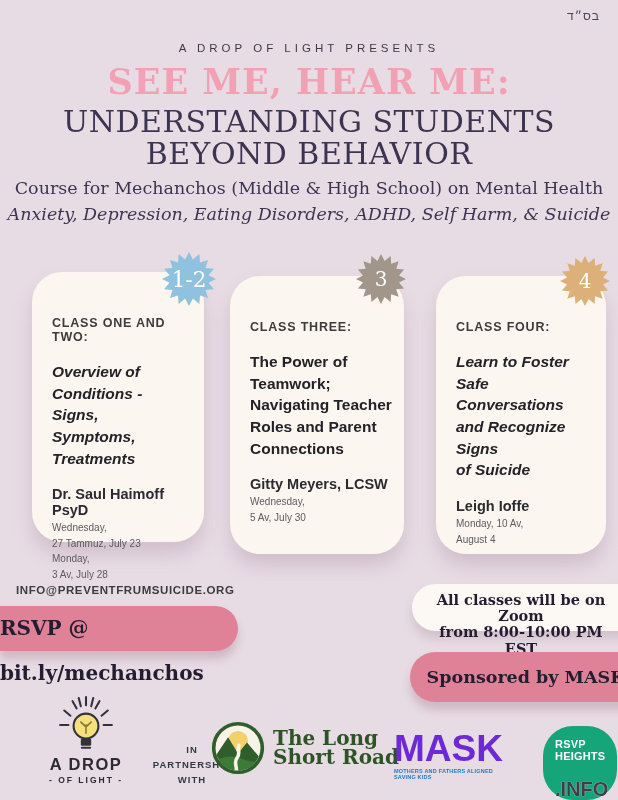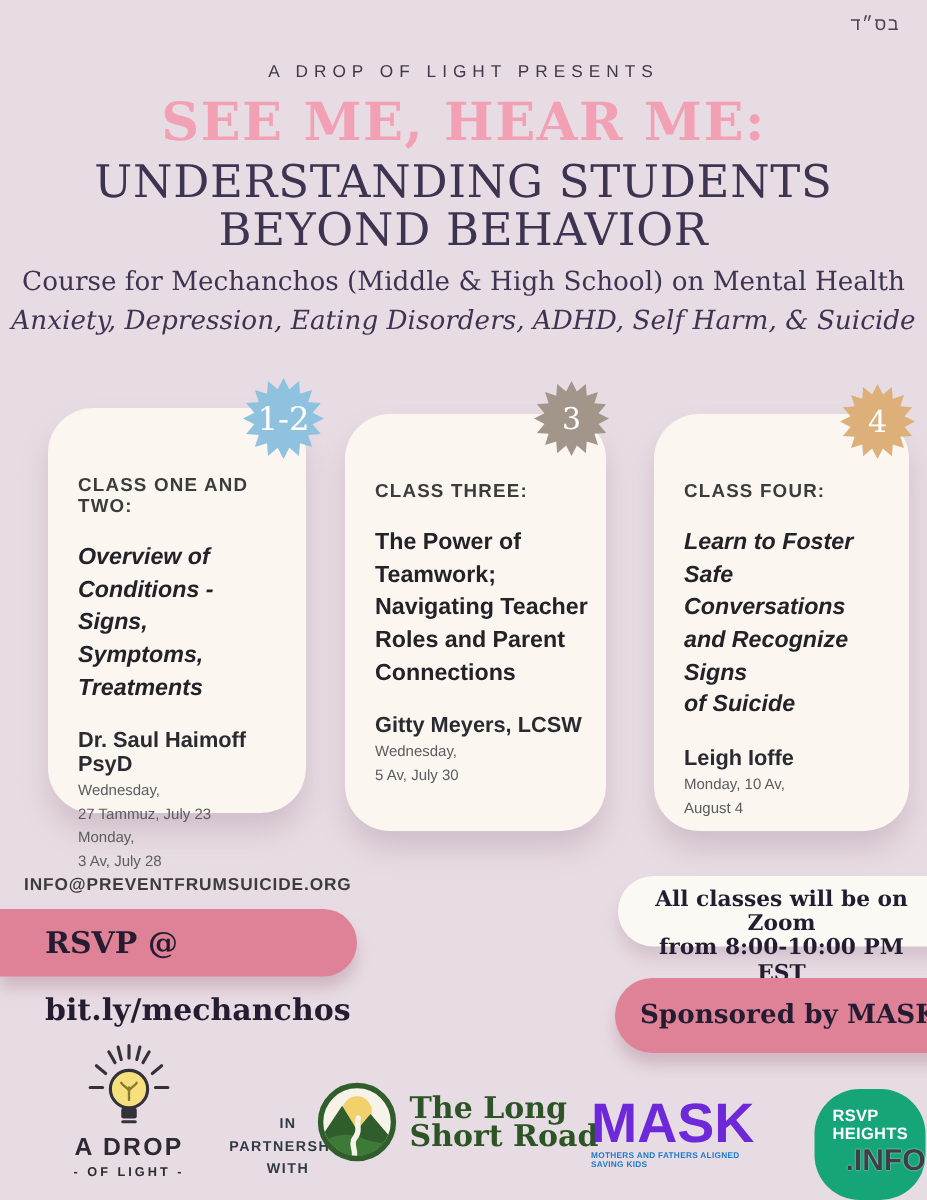--- a/index.html
+++ b/index.html
@@ -39,21 +39,21 @@
   .card-presenter { margin-top:17px; font-weight:bold; font-size:14.5px; color:#2a2a30; }
   .card-sched { font-size:10px; line-height:1.55; color:#5b5b60; margin-top:2px; }
 
   
   .email { position:absolute; left:16px; top:584px; font-size:11.5px; font-weight:bold;
            letter-spacing:.6px; color:#3b3b40; }
   .rsvp-pill { position:absolute; left:0; top:606px; width:238px; height:45px;
                background:#e08297; border-radius:0 40px 40px 0;
                box-shadow:0 8px 10px rgba(150,100,120,.30);
                font-family:"DejaVu Serif", serif; font-weight:bold; font-size:20px;
-               color:#241d31; line-height:45px; padding-left:30px; }
+               color:#241d31; line-height:45px; padding-left:0; }
   .zoom-pill { position:absolute; left:412px; top:584px; width:230px; height:47px;
                background:#fcf9f4; border-radius:26px 0 0 26px;
                box-shadow:0 8px 10px rgba(150,120,140,.25);
                font-family:"DejaVu Serif", serif; font-weight:bold; font-size:14.5px;
                color:#241d31; text-align:center; padding:8px 26px 0 14px; line-height:1.12; }
   .sponsor-pill { position:absolute; left:410px; top:652px; width:232px; height:50px;
                   background:#e08297; border-radius:28px 0 0 28px;
                   box-shadow:0 8px 10px rgba(150,100,120,.30);
                   font-family:"DejaVu Serif", serif; font-weight:bold; font-size:17.5px;
                   color:#241d31; text-align:center; line-height:50px; }
@@ -66,22 +66,22 @@
                  font-size:9.5px; font-weight:bold; letter-spacing:1px; line-height:1.6; color:#303a46; }
   .lsr-logo { position:absolute; left:211px; top:721px; display:flex; align-items:center; }
   .lsr-text { font-family:"DejaVu Serif", serif; font-weight:bold; font-size:20px;
               line-height:.95; color:#2c5424; margin-left:8px; }
   .mask-logo { position:absolute; left:394px; top:730px; width:112px; text-align:left; }
   .mask-name { font-size:37px; font-weight:800; letter-spacing:0px; color:#6d28d9; line-height:1; }
   .mask-tag { font-size:5.5px; font-weight:bold; color:#1d79c9; letter-spacing:.2px; margin-top:1px; }
   .ch-logo { position:absolute; left:543px; top:726px; width:74px; height:74px;
              background:#15a579; border-radius:30px; padding:13px 0 0 12px; }
   .ch-line { color:#ffffff; font-weight:800; font-size:11px; line-height:1.08; letter-spacing:.2px; }
-  .ch-info { color:#3e3e49; font-weight:800; font-size:20px; line-height:1; margin-top:1px;
-             text-shadow:0 0 1px #fff;text-align:right; }
+  .ch-info { color:#3e3e49; font-weight:800; font-size:20px; line-height:1; margin-top:16px;
+             text-shadow:0 0 1px #fff; }
 </style>
 </head>
 <body>
 
 <div class="poster">
 
   <div class="bsd">בס״ד</div>
   <div class="presents">A DROP OF LIGHT PRESENTS</div>
   <div class="title-pink">SEE ME, HEAR ME:</div>
   <div class="title-purple">

